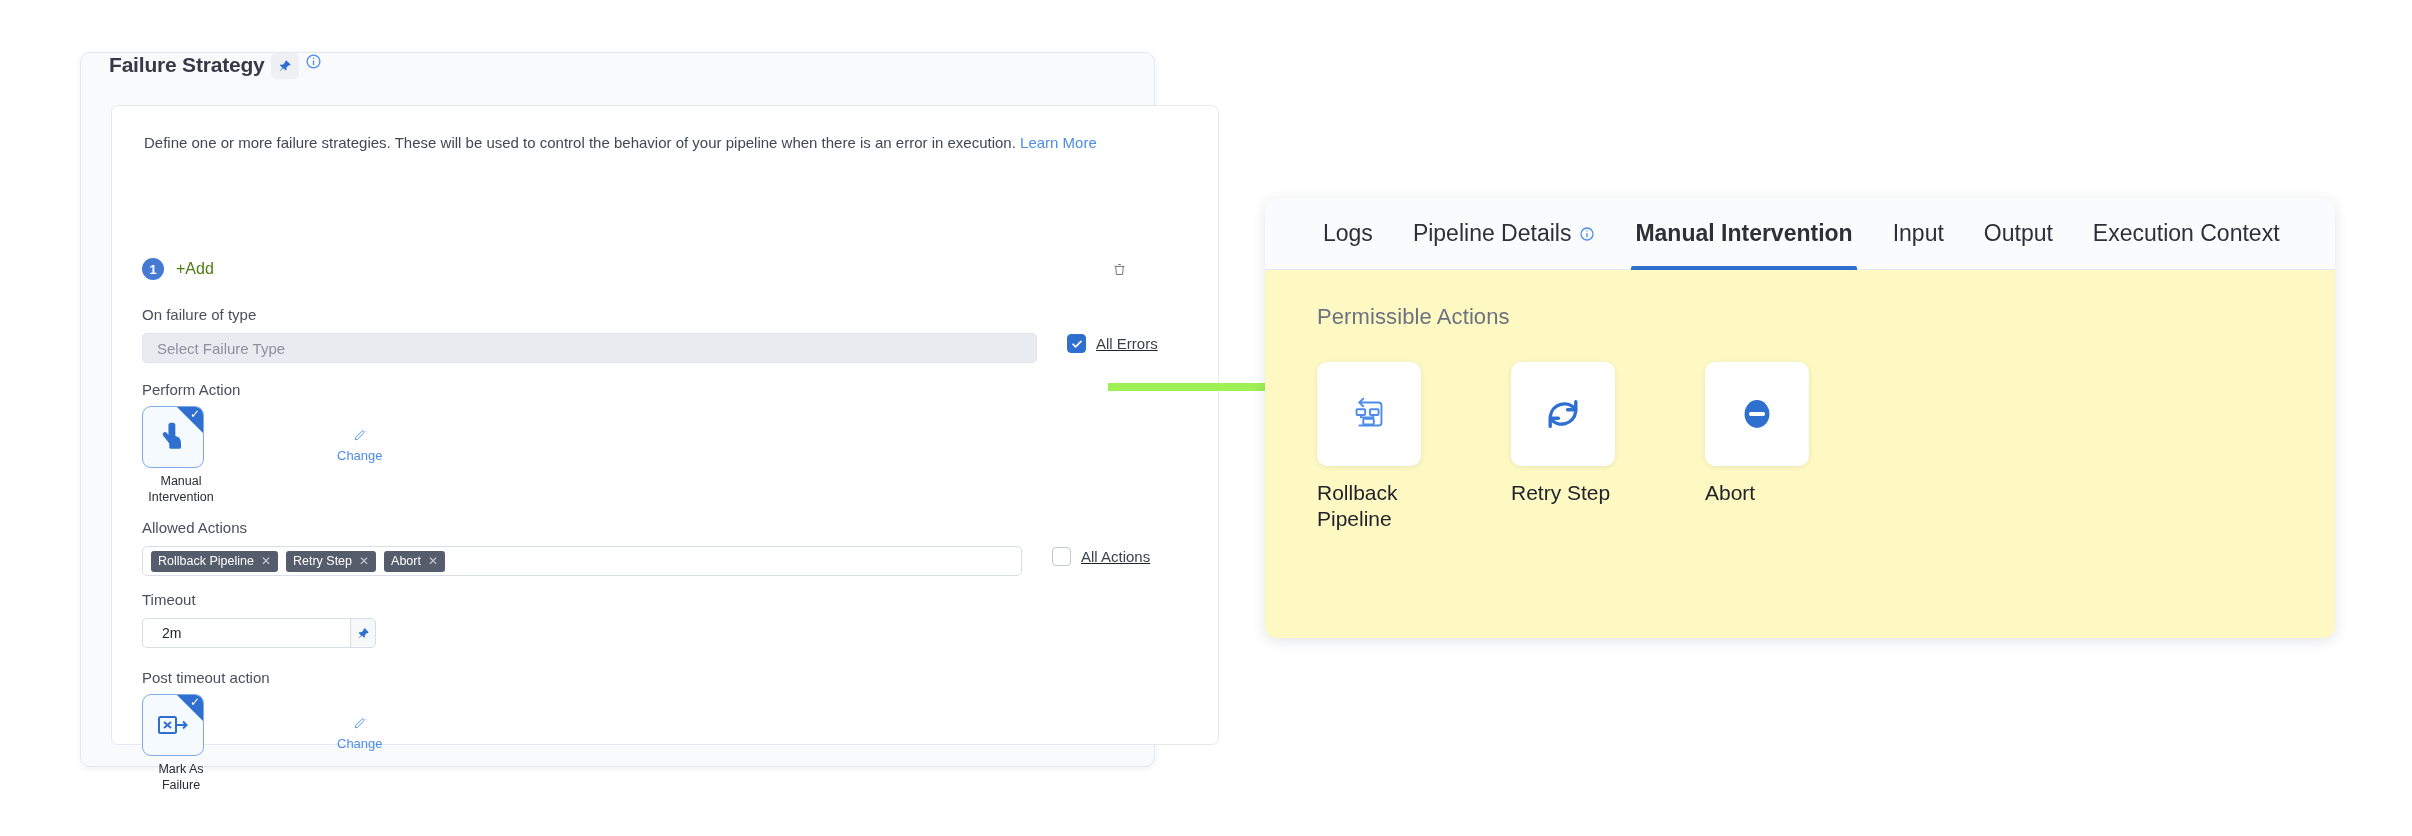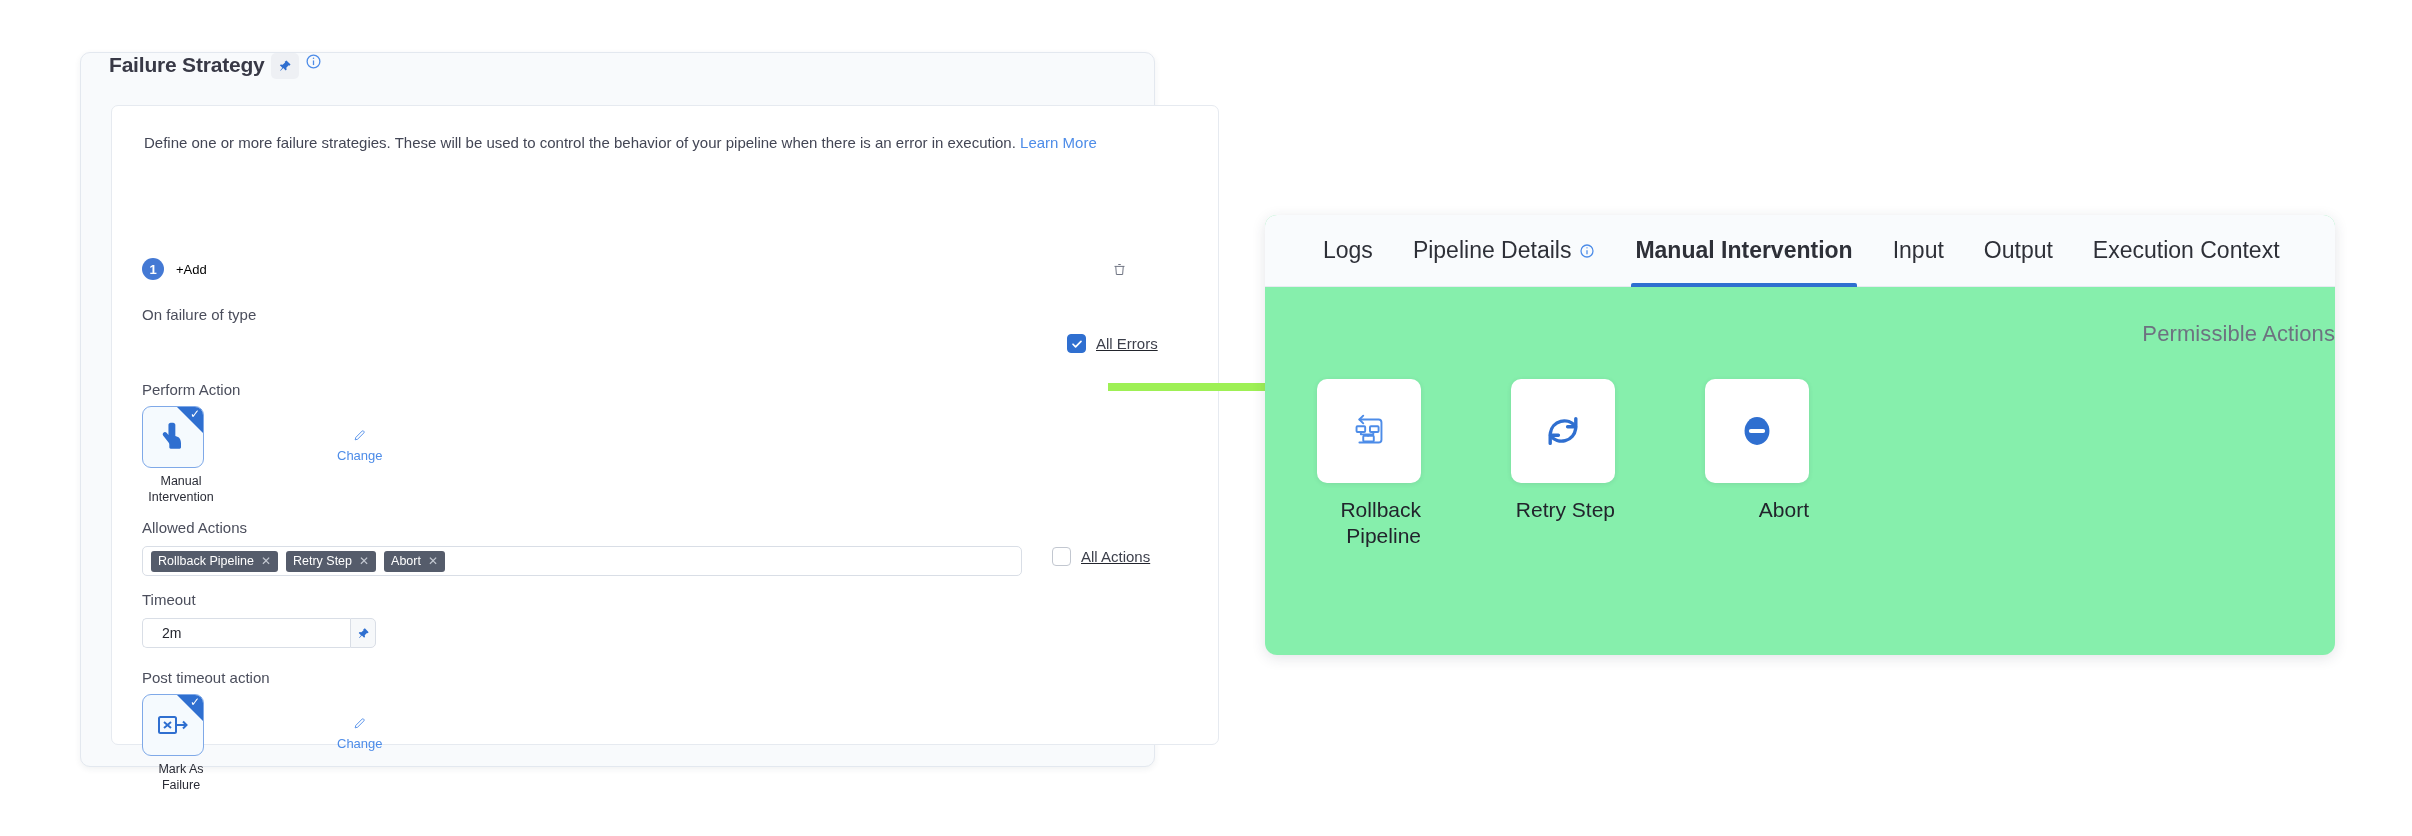--- a/index.html
+++ b/index.html
@@ -62,21 +62,21 @@
     position:absolute; left: 30px; top: 148px;
     width: 985px; height: 30px;
     display:flex; align-items:center; gap: 12px;
   }
   .index-badge {
     width: 22px; height: 22px; border-radius: 50%;
     background: #4479d4; color:#fff;
     font-size: 13px; font-weight:bold;
     display:flex; align-items:center; justify-content:center;
   }
-  #add-link { color:#000000; font-size:13px; }
+  #add-link { color:#4d7c0f; font-size:16px; }
   #trash-btn { margin-left:auto; display:flex; align-items:center; }
 
   .field-label {
     position:absolute;
     font-size: 15px; color: #4b4e5c;
   }
   .input-box {
     position:absolute;
     background: #e8ebf0;
     border: 1px solid #e2e6ec;
@@ -168,27 +168,26 @@
     background:#f6f8fa;
     display:flex; align-items:center; justify-content:center;
   }
 
   
   #green-arrow { position:absolute; left:1108px; top:370px; }
 
   
   #right-panel {
     position:absolute;
-    left: 1265px; top: 215px;
+    left: 1265px; top: 198px;
     width: 1070px; height: 440px;
-    background: #86efac;
+    background: #fef9c3;
     border-radius: 12px;
     box-shadow: 0 3px 14px rgba(40,50,70,0.13);
     overflow: hidden;
-    text-align: right;
   }
   #tabbar {
     height: 72px;
     background: #f9fbfd;
     display:flex; align-items:center;
     padding: 0 0 0 38px;
     gap: 0;
     border-bottom: 1px solid #e7ebf1;
     position: relative;
   }
@@ -262,20 +261,21 @@
       <span class="index-badge">1</span>
       <span id="add-link">+Add</span>
       <span id="trash-btn">
         <svg width="15" height="15" viewBox="0 0 24 24" fill="none" stroke="#6f7482" stroke-width="1.6">
           <path d="M4 7h16M10 4h4M6 7l1 13h10l1-13"></path>
         </svg>
       </span>
     </div>
 
     <div class="field-label" style="left:30px; top:200px;">On failure of type</div>
+    <div class="input-box" style="left:30px; top:227px; width:895px; height:30px;">Select Failure Type</div>
     <div class="chk-row" style="left:955px; top:228px;">
       <span class="chk checked">
         <svg width="12" height="12" viewBox="0 0 24 24" fill="none" stroke="#fff" stroke-width="3.4" stroke-linecap="round" stroke-linejoin="round">
             <path d="M4 12.5l5.2 5.2L20 6.6"></path>
           </svg>
       </span>
       <span class="lbl">All Errors</span>
     </div>
 
     <div class="field-label" style="left:30px; top:275px;">Perform Action</div>

